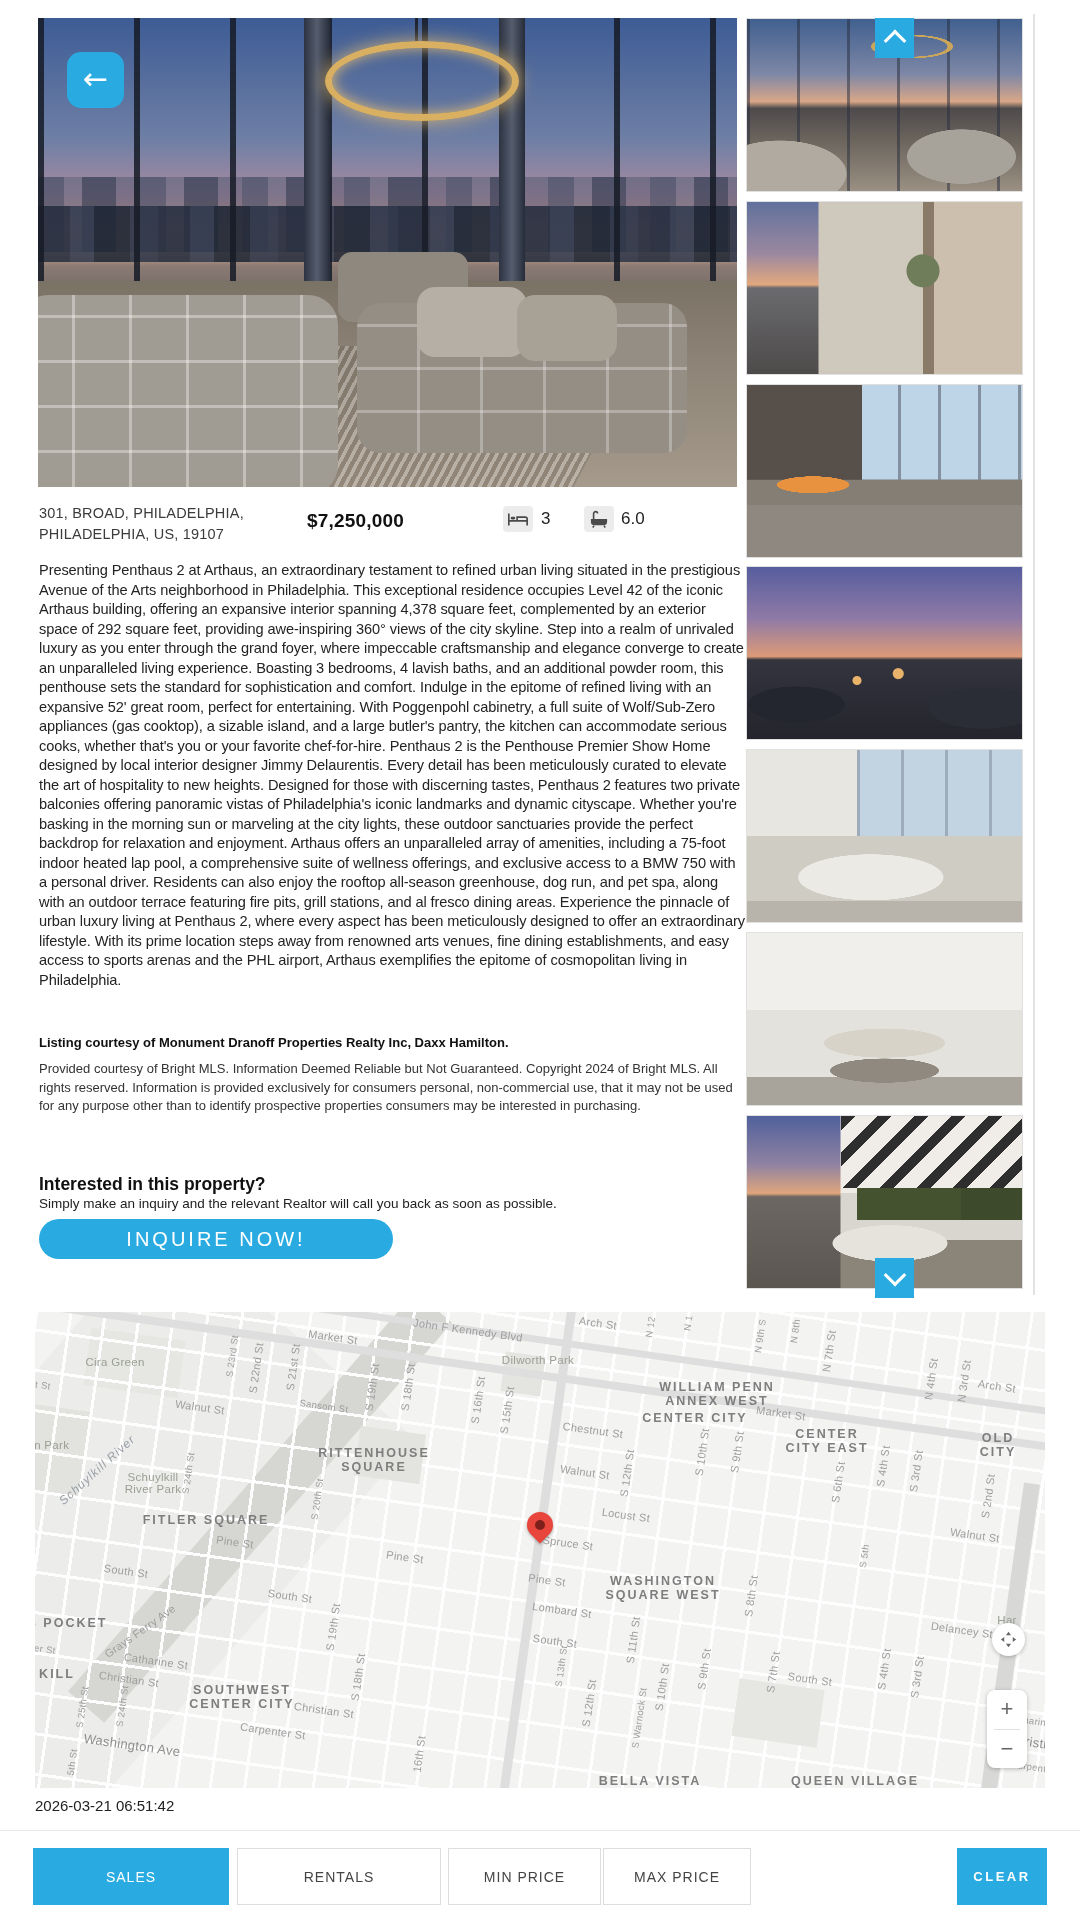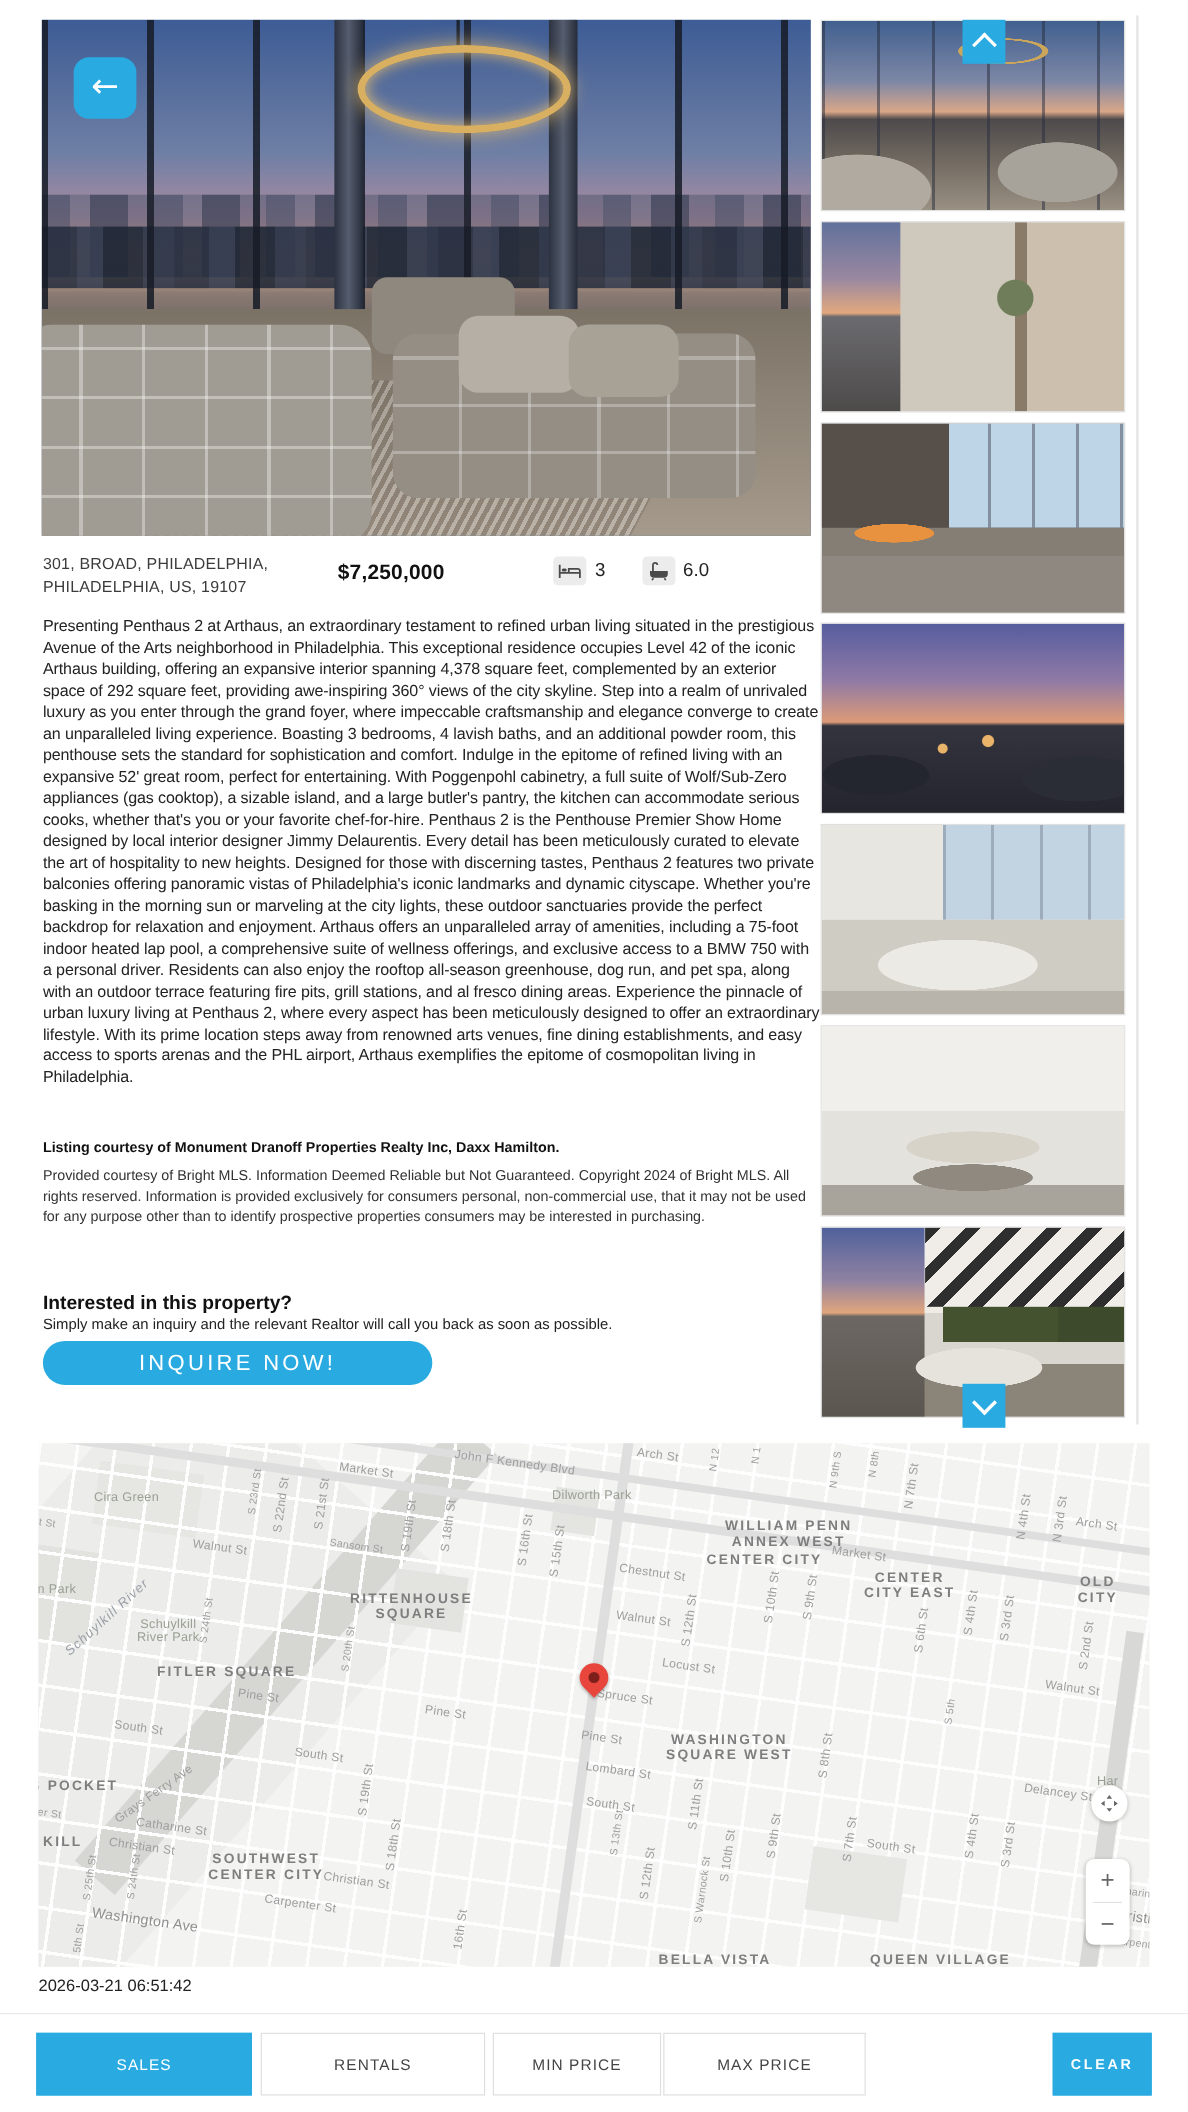--- a/index.html
+++ b/index.html
@@ -331,15 +331,15 @@
   </div>
 </div>
 
 <div class="timestamp">2026-03-21 06:51:42</div>
 <div class="bottom-sep"></div>
 <div class="bottom-bar">
 
 <div class="bbtn active" style="left: 33px; width: 196px;">SALES</div>
     <div class="bbtn" style="left: 237px; width: 204px;">RENTALS</div>
     <div class="bbtn" style="left: 448px; width: 153px;">MIN PRICE</div>
-    <div class="bbtn" style="left: 603px; width: 184px; text-align: right;">MAX PRICE</div>
+    <div class="bbtn" style="left: 603px; width: 148px; text-align: right;">MAX PRICE</div>
     <div class="bbtn clear" style="left: 957px; width: 90px;">CLEAR</div>
   </div>
 
 </body></html>

